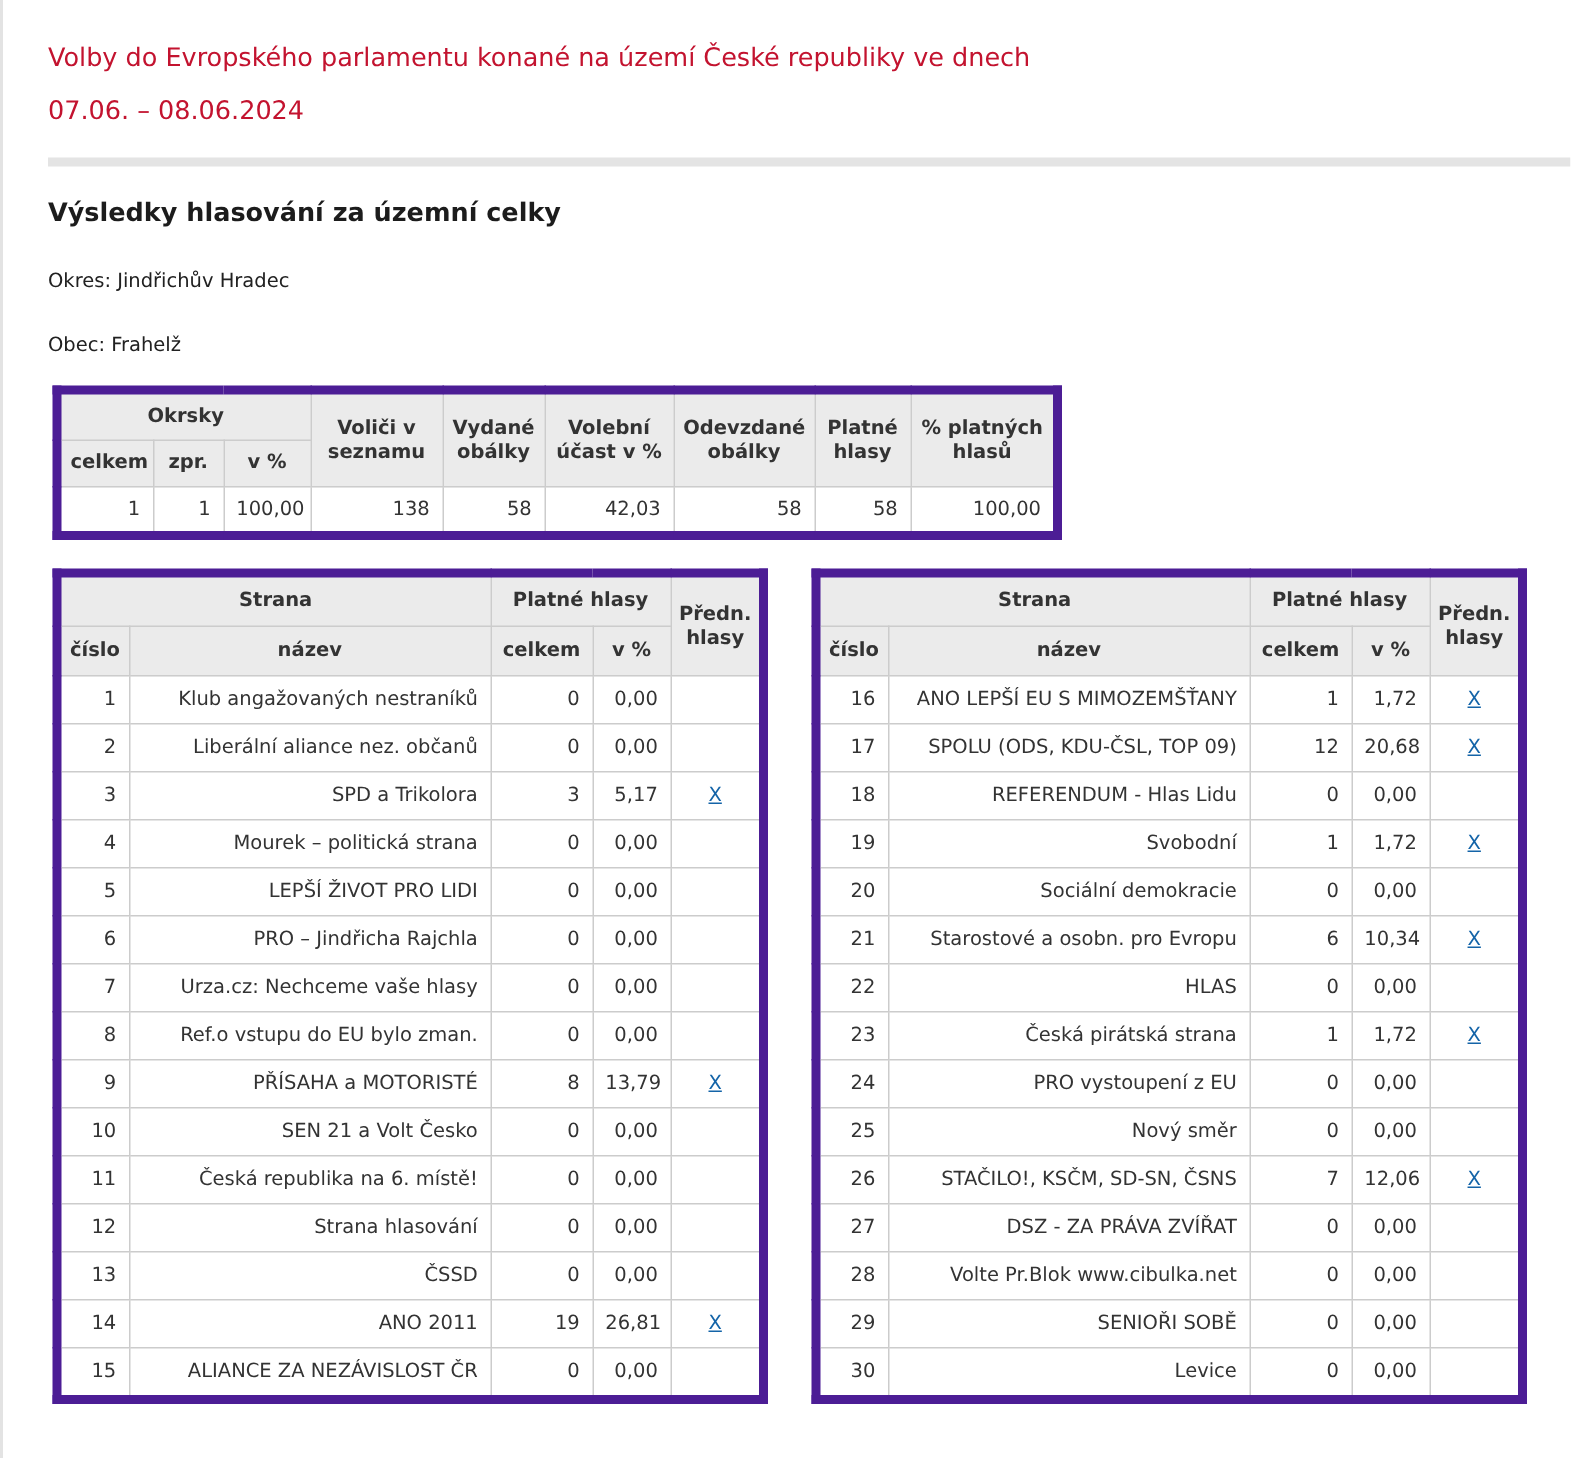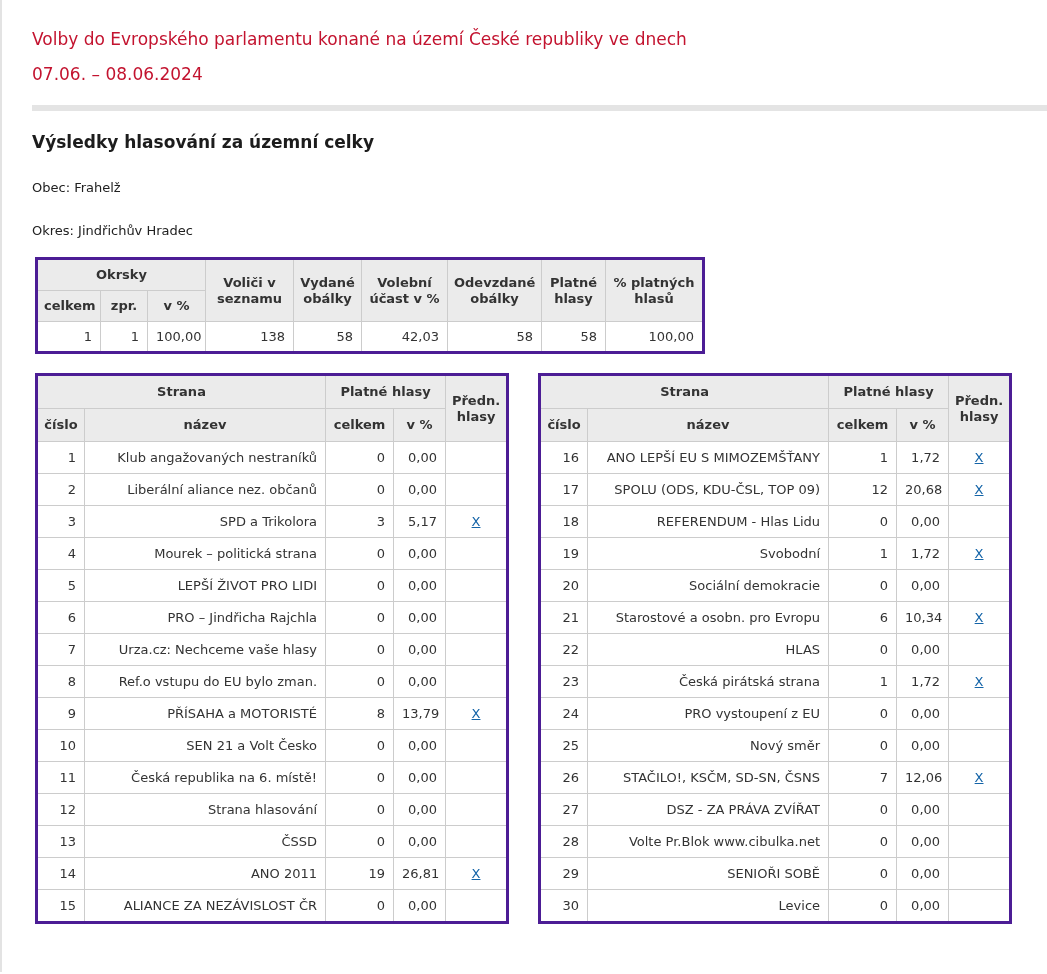--- a/index.html
+++ b/index.html
@@ -27,21 +27,21 @@
   h2.subtitle {
     font-size:17px;
     font-weight:700;
     color:#1c1c1c;
     margin:21px 0 0 0;
   }
   p.region { font-size:13px; margin:28px 0 0 0; color:#212121; }
 
   table { border-collapse:collapse; font-size:13px; color:#333; }
   th, td { border:1px solid #cccccc; }
-  table { border:3px solid #4c1d95; }
+  table { border:6px solid #4c1d95; }
   th {
     background:#ebebeb;
     font-weight:700;
     padding:7px 6px;
     line-height:16px;
     text-align:center;
     color:#333;
   }
   td { background:#ffffff; line-height:15px; }
 
@@ -72,22 +72,22 @@
 
   <h1 class="title">
     <span style="display:block">Volby do Evropského parlamentu konané na území České republiky ve dnech</span>
     <span style="display:block">07.06. – 08.06.2024</span>
   </h1>
 
   <div class="divider"></div>
 
   <h2 class="subtitle">Výsledky hlasování za územní celky</h2>
 
+  <p class="region">Okres: Jindřichův Hradec</p>
   <p class="region">Obec: Frahelž</p>
-  <p class="region">Okres: Jindřichův Hradec</p>
 
   <table class="summary">
     <colgroup>
       <col style="width:64px">
         <col style="width:47px">
         <col style="width:58px">
       <col style="width:88px">
         <col style="width:68px">
         <col style="width:86px">
       <col style="width:94px">

